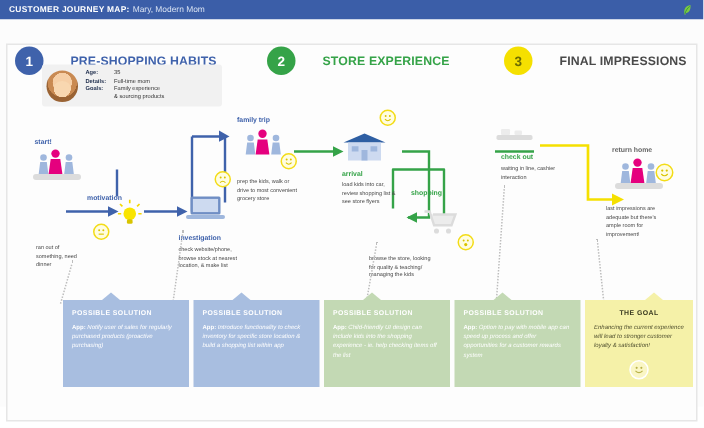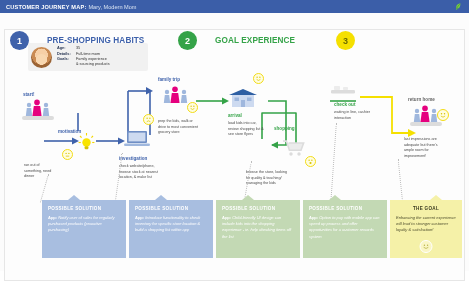--- a/index.html
+++ b/index.html
@@ -110,24 +110,25 @@
 
   <div class="canvas">
     <div class="outline"></div>
 
     <div class="phase p1">
       <div class="phase-num">1</div>
       <div class="phase-label">PRE-SHOPPING HABITS</div>
     </div>
     <div class="phase p2">
       <div class="phase-num">2</div>
-      <div class="phase-label">GOAL EXPERIENCE</div>
+      <div class="phase-label">STORE EXPERIENCE</div>
     </div>
     <div class="phase p3">
       <div class="phase-num">3</div>
+      <div class="phase-label">FINAL IMPRESSIONS</div>
     </div>
 
     <div class="persona">
       <div class="persona-avatar"></div>
       <div class="persona-rows">
         <div class="prow">
             <span class="pkey">Age:</span>
             <span class="pval">35</span>
           </div>
         <div class="prow">

